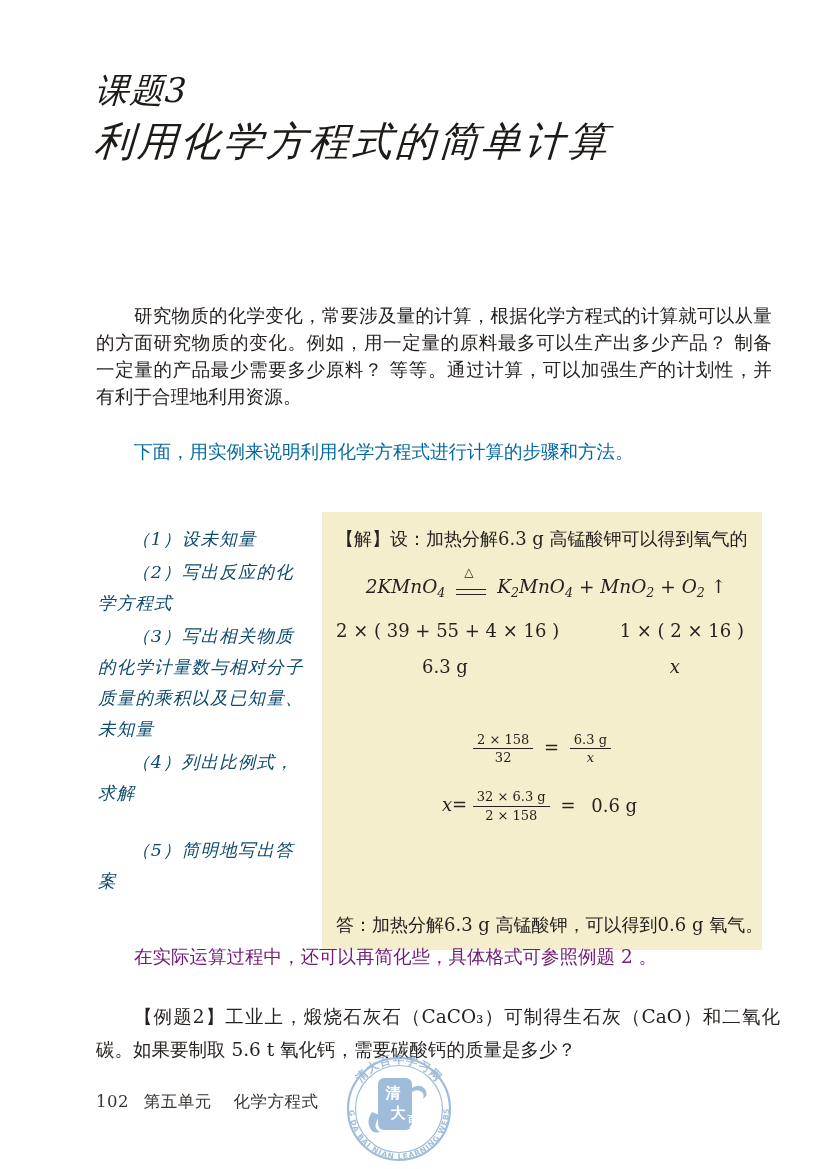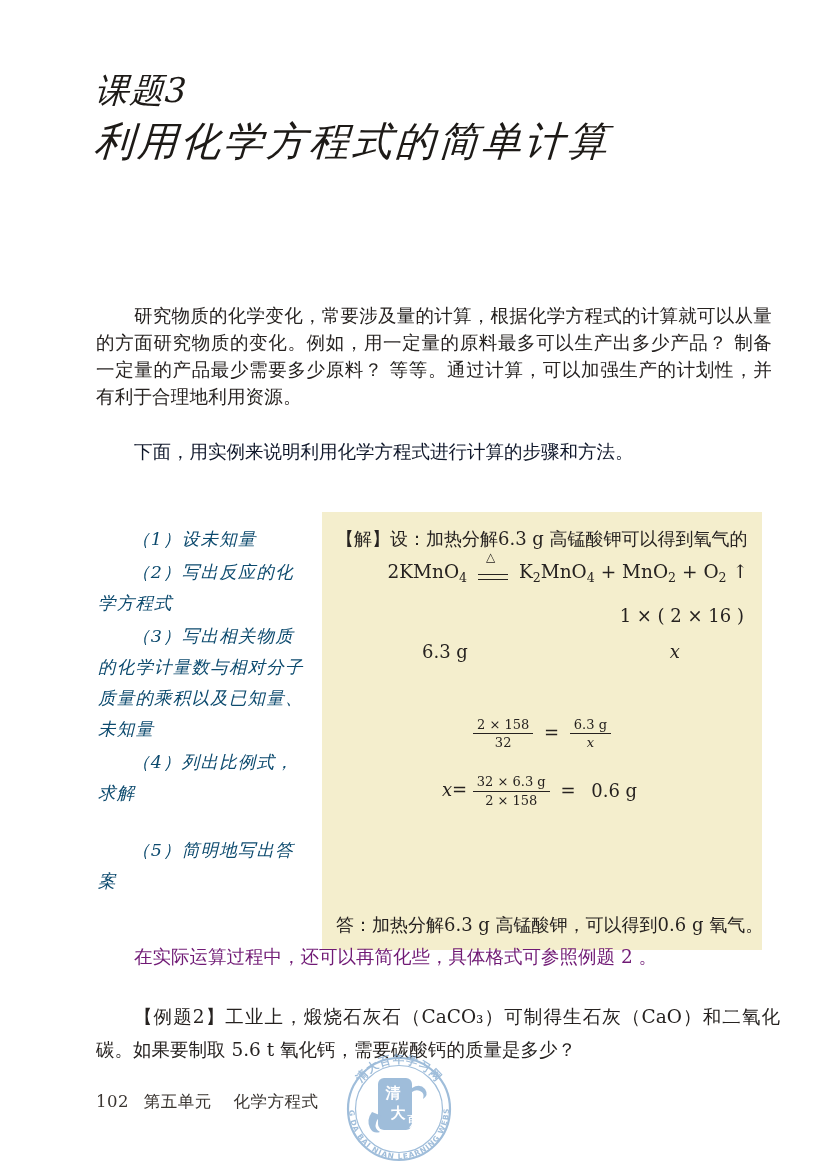--- a/index.html
+++ b/index.html
@@ -67,21 +67,21 @@
   .para.indent { text-indent: 38px; }
 
   .para-2 {
     position: absolute;
     left: 96px;
     top: 435px;
     width: 676px;
     font-size: 18.5px;
     line-height: 33px;
     text-indent: 38px;
-    color: #0f172a;
+    color: #0369a1;
   }
 
   .para-3 {
     position: absolute;
     left: 96px;
     top: 466px;
     width: 680px;
     font-size: 18.5px;
     line-height: 33px;
     text-indent: 38px;
@@ -117,26 +117,27 @@
     background: #f4eecd;
     box-sizing: border-box;
     padding: 12px 14px 10px 14px;
     color: #262220;
     font-size: 18px;
     line-height: 30px;
   }
   .sol-line1 { white-space: nowrap; }
   .sol-line2 { padding-left: 74px; }
   .sol-eq {
-    text-align: right;
+    text-align: center;
     padding-left: 8px;
-    margin-top: 3px;
+    margin-top: 18px;
     font-family: "DejaVu Serif", "Liberation Serif", serif;
     font-size: 18.5px;
     white-space: nowrap;
+    font-style: italic;
   }
   .eqsign {
     display: inline-block;
     position: relative;
     width: 30px;
     vertical-align: middle;
     margin: 0 5px;
   }
   .eqsign .tri {
     position: absolute;
@@ -292,20 +293,21 @@
       </span>
       <span><span>K</span><sub>2</sub><span>MnO</span><sub>4</sub></span>
       <span>+</span>
       <span><span>MnO</span><sub>2</sub></span>
       <span>+</span>
       <span><span>O</span><sub>2</sub></span>
       <span>↑</span>
     </div>
 
     <div class="masses-row">
+      <span class="left">2 × ( 39 + 55 + 4 × 16 )</span>
       <span class="right">1 × ( 2 × 16 )</span>
     </div>
 
     <div class="known-row">
       <span class="left">6.3 g</span>
       <span class="right">x</span>
     </div>
 
     <div class="prop-row">
       <span class="frac">

